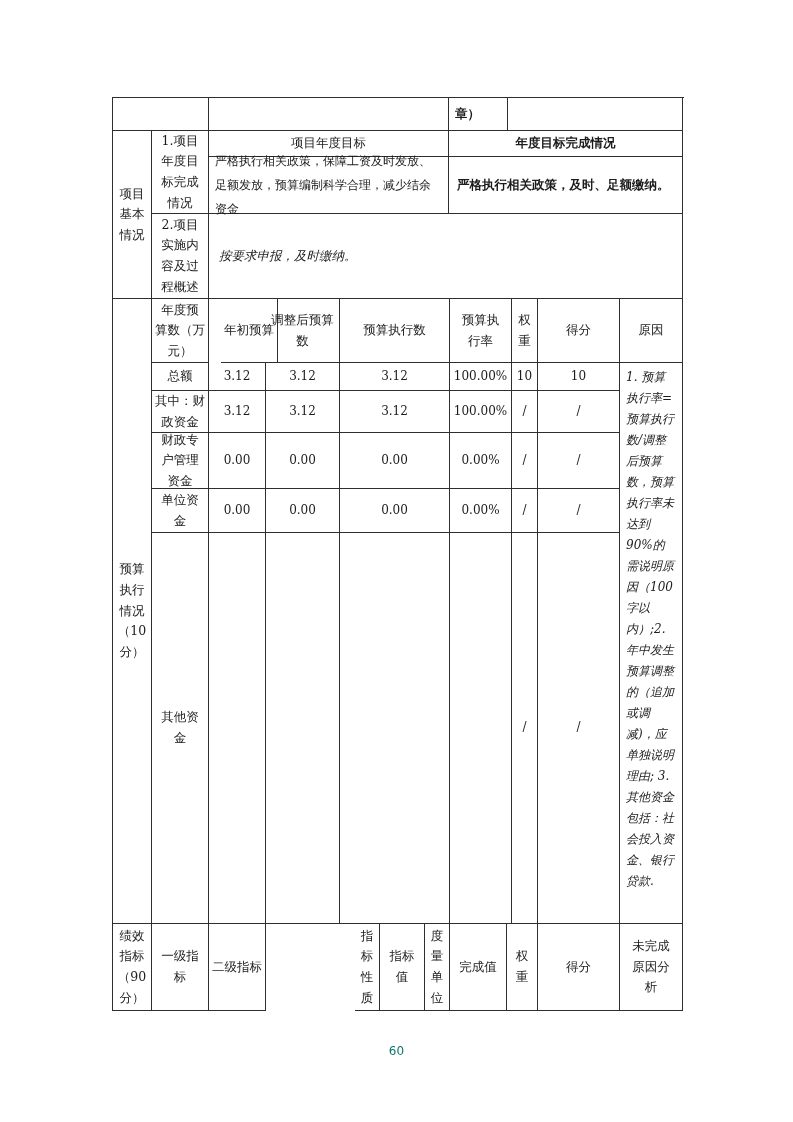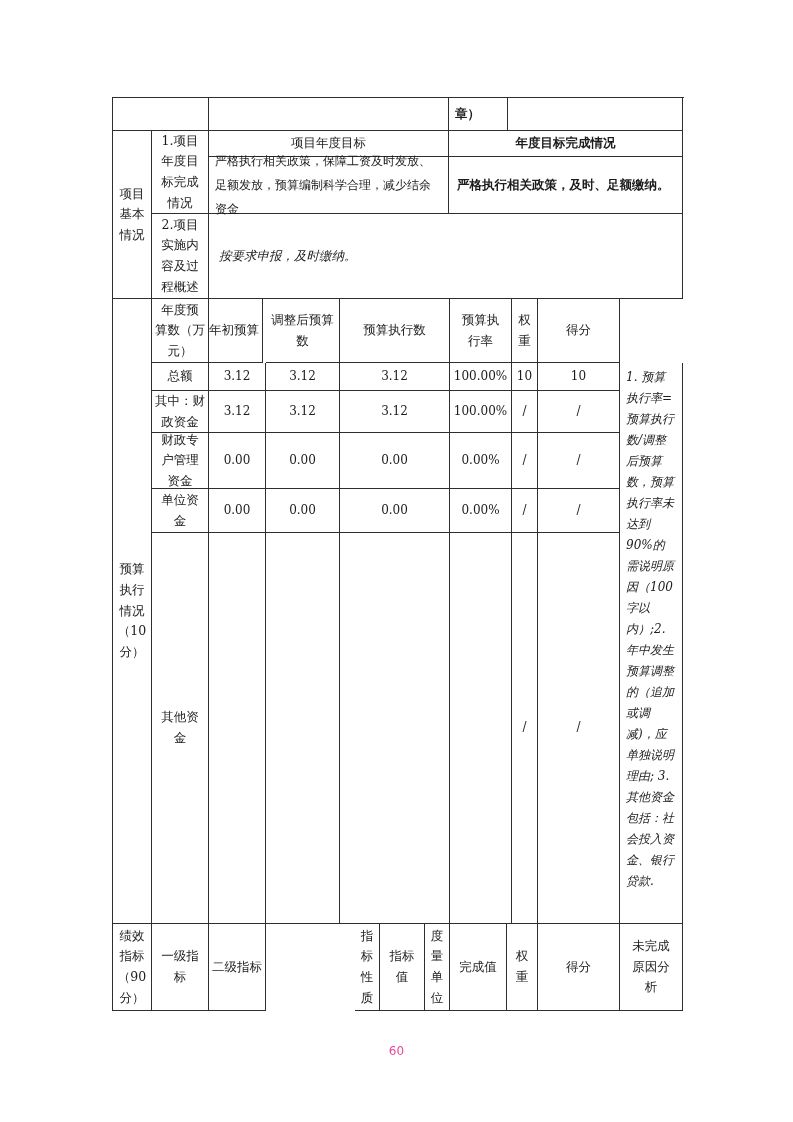--- a/index.html
+++ b/index.html
@@ -15,21 +15,21 @@
   .i{font-style:italic;}
   .l{justify-content:flex-start;text-align:left;}
   .vtop{align-items:flex-start;}
   .num{font-size:12px;}
   .pad6{padding:0 6px;}
   .pad8{padding:0 8px;}
   .pad10{padding-left:10px;font-style:italic;}
   .lh24{line-height:24px;}
   .reason{font-size:12px;line-height:21px;padding:4px 6px;}
   .pageno{position:absolute;left:0;top:1044px;width:100%;text-align:center;
-          font-family:"DejaVu Sans","Liberation Sans",sans-serif;font-size:12px;color:#ec4899;}
+          font-family:"DejaVu Sans","Liberation Sans",sans-serif;font-size:12px;color:#0f766e;}
 </style>
 </head>
 <body>
 
 <div class="page">
   <div class="tbl">
 
     <div class="c" style="left:0;top:0;width:96px;height:33px"></div>
     <div class="c" style="left:96px;top:0;width:240px;height:33px"></div>
     <div class="c b l pad6" style="left:336px;top:0;width:59px;height:33px">章）</div>
@@ -54,29 +54,30 @@
 
     <div class="c" style="left:0;top:201px;width:39px;height:625px">预算
 执行
 情况
 （10
 分）</div>
 
     <div class="c" style="left:39px;top:201px;width:57px;height:64px">年度预
 算数（万
 元）</div>
-    <div class="c" style="left:93px;top:201px;width:57px;height:64px">年初预算</div>
+    <div class="c" style="left:108px;top:201px;width:57px;height:64px">年初预算</div>
     <div class="c" style="left:153px;top:201px;width:74px;height:64px">调整后预算
 数</div>
     <div class="c" style="left:337px;top:201px;width:62px;height:64px">预算执
 行率</div>
     <div class="c" style="left:227px;top:201px;width:110px;height:64px">预算执行数</div>
     <div class="c" style="left:399px;top:201px;width:26px;height:64px">权
 重</div>
     <div class="c" style="left:425px;top:201px;width:82px;height:64px">得分</div>
+    <div class="c" style="left:507px;top:201px;width:63px;height:64px">原因</div>
 
     <div class="c" style="left:39px;top:265px;width:57px;height:28px">总额</div>
     <div class="c num" style="left:96px;top:265px;width:57px;height:28px">3.12</div>
     <div class="c num" style="left:153px;top:265px;width:74px;height:28px">3.12</div>
     <div class="c num" style="left:227px;top:265px;width:110px;height:28px">3.12</div>
     <div class="c num" style="left:337px;top:265px;width:62px;height:28px">100.00%</div>
     <div class="c num" style="left:399px;top:265px;width:26px;height:28px">10</div>
     <div class="c num" style="left:425px;top:265px;width:82px;height:28px">10</div>
 
     <div class="c" style="left:39px;top:293px;width:57px;height:42px">其中：财

